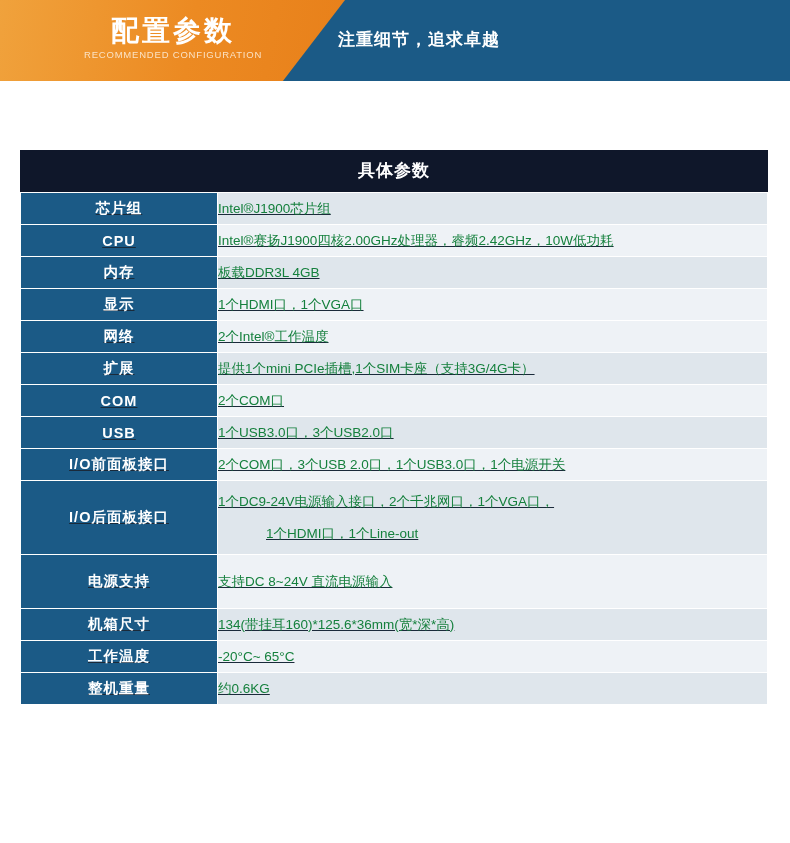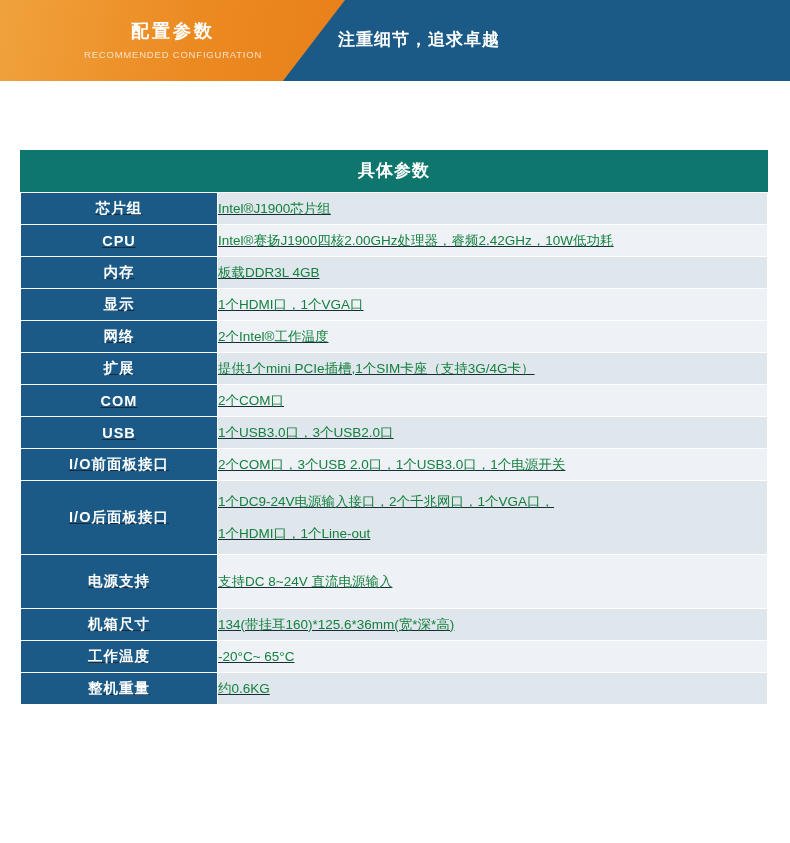--- a/index.html
+++ b/index.html
@@ -32,21 +32,21 @@
     background: linear-gradient(100deg, #f0a23c 0%, #ec8a22 55%, #e8801a 100%);
     clip-path: polygon(0 0, 100% 0, 82% 100%, 0 100%);
   }
   .banner-title-wrap {
     position: absolute;
     left: 84px;
     top: 16px;
     text-align: center;
   }
   .banner-title {
-    font-size: 18px;
+    font-size: 28px;
     font-weight: bold;
     color: #ffffff;
     letter-spacing: 3px;
     line-height: 30px;
   }
   .banner-sub {
     font-size: 9.5px;
     color: #fbe2c4;
     letter-spacing: 0.8px;
     margin-top: 3px;
@@ -65,21 +65,21 @@
   
   .spec-wrap {
     position: absolute;
     left: 20px;
     top: 150px;
     width: 748px;
   }
   .spec-header {
     height: 42px;
     line-height: 42px;
-    background: #0f766e;
+    background: #0f172a;
     color: #ffffff;
     font-size: 17px;
     font-weight: bold;
     text-align: center;
     letter-spacing: 1px;
   }
   table.spec {
     border-collapse: collapse;
     width: 748px;
     table-layout: fixed;
@@ -117,20 +117,21 @@
     height: 74px;
   }
   tr.mid {
     height: 54px;
   }
   .value-line {
     display: block;
   }
   .value-line + .value-line {
     margin-top: 12px;
+    margin-left: 48px;
   }
 </style>
 </head>
 <body>
 
 <div class="banner">
   <div class="banner-orange"></div>
   <div class="banner-title-wrap">
     <div class="banner-title">配置参数</div>
     <div class="banner-sub">RECOMMENDED CONFIGURATION</div>

